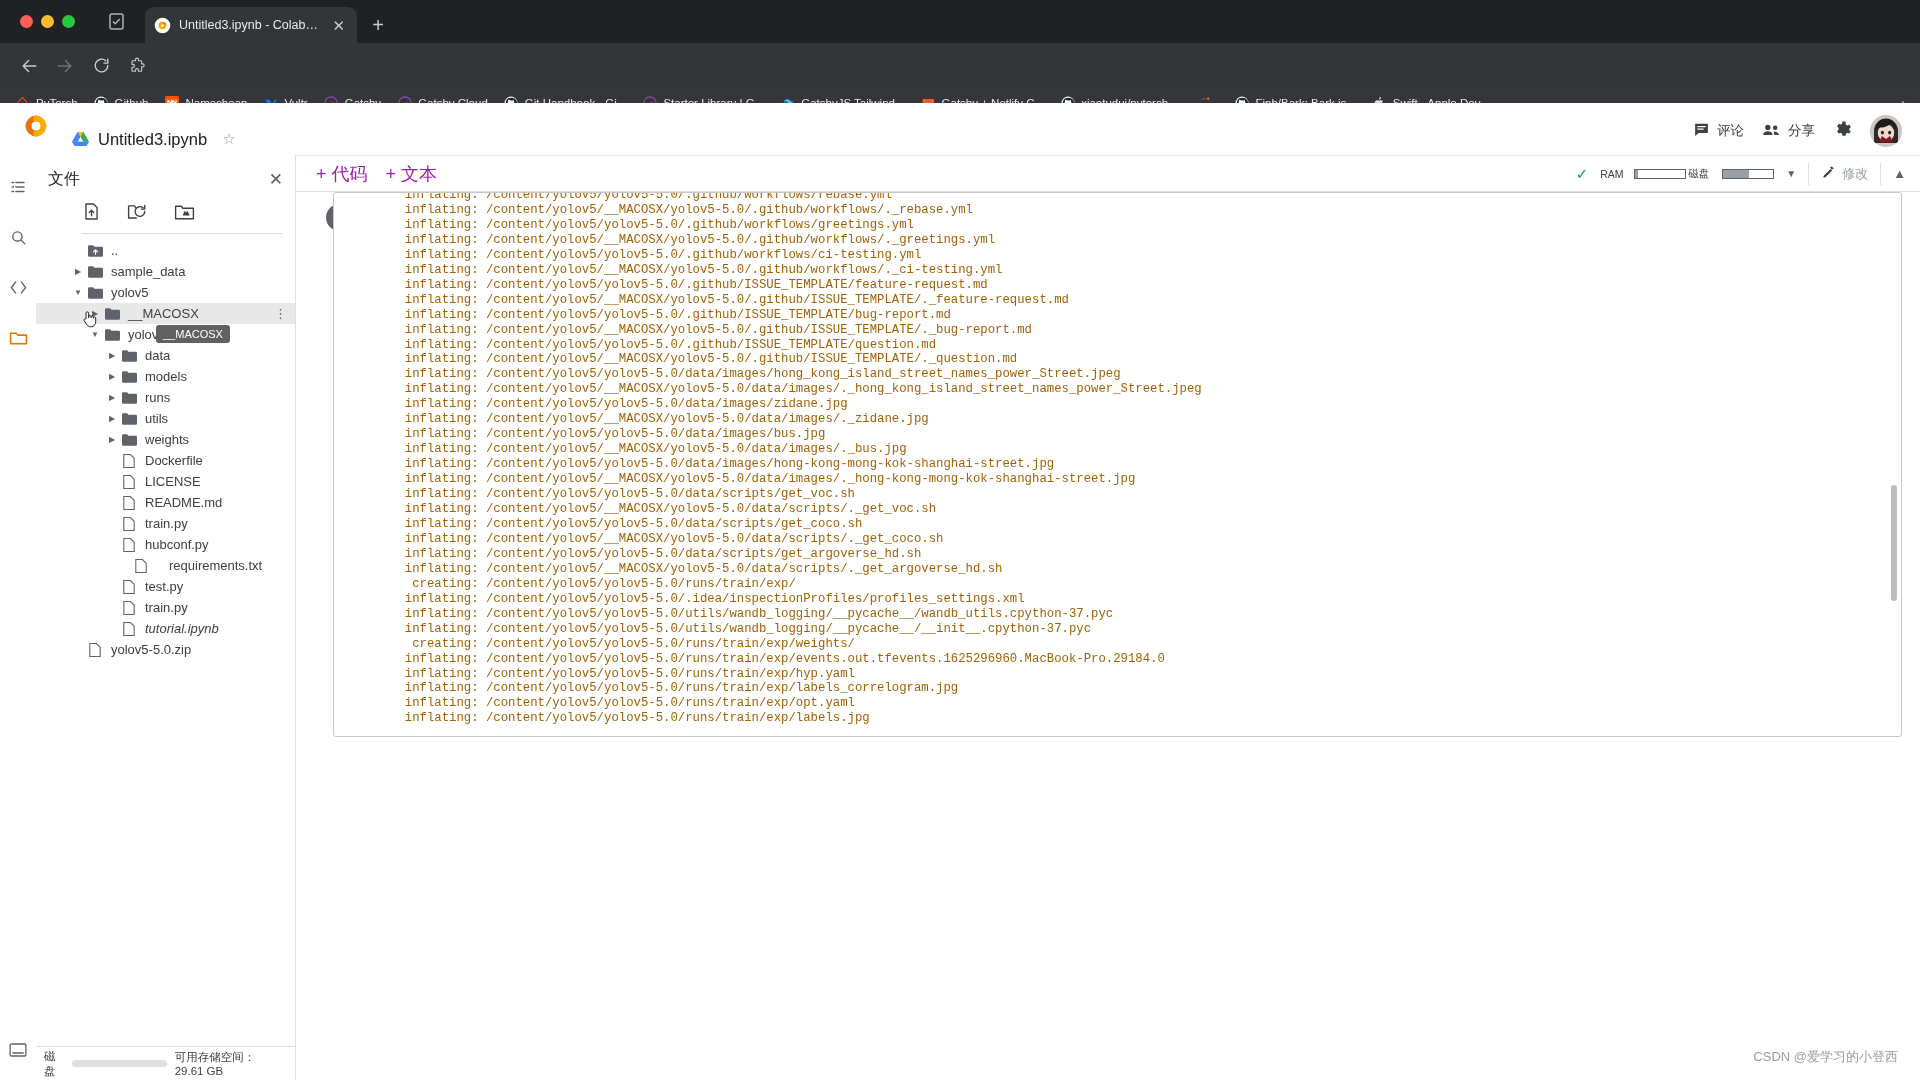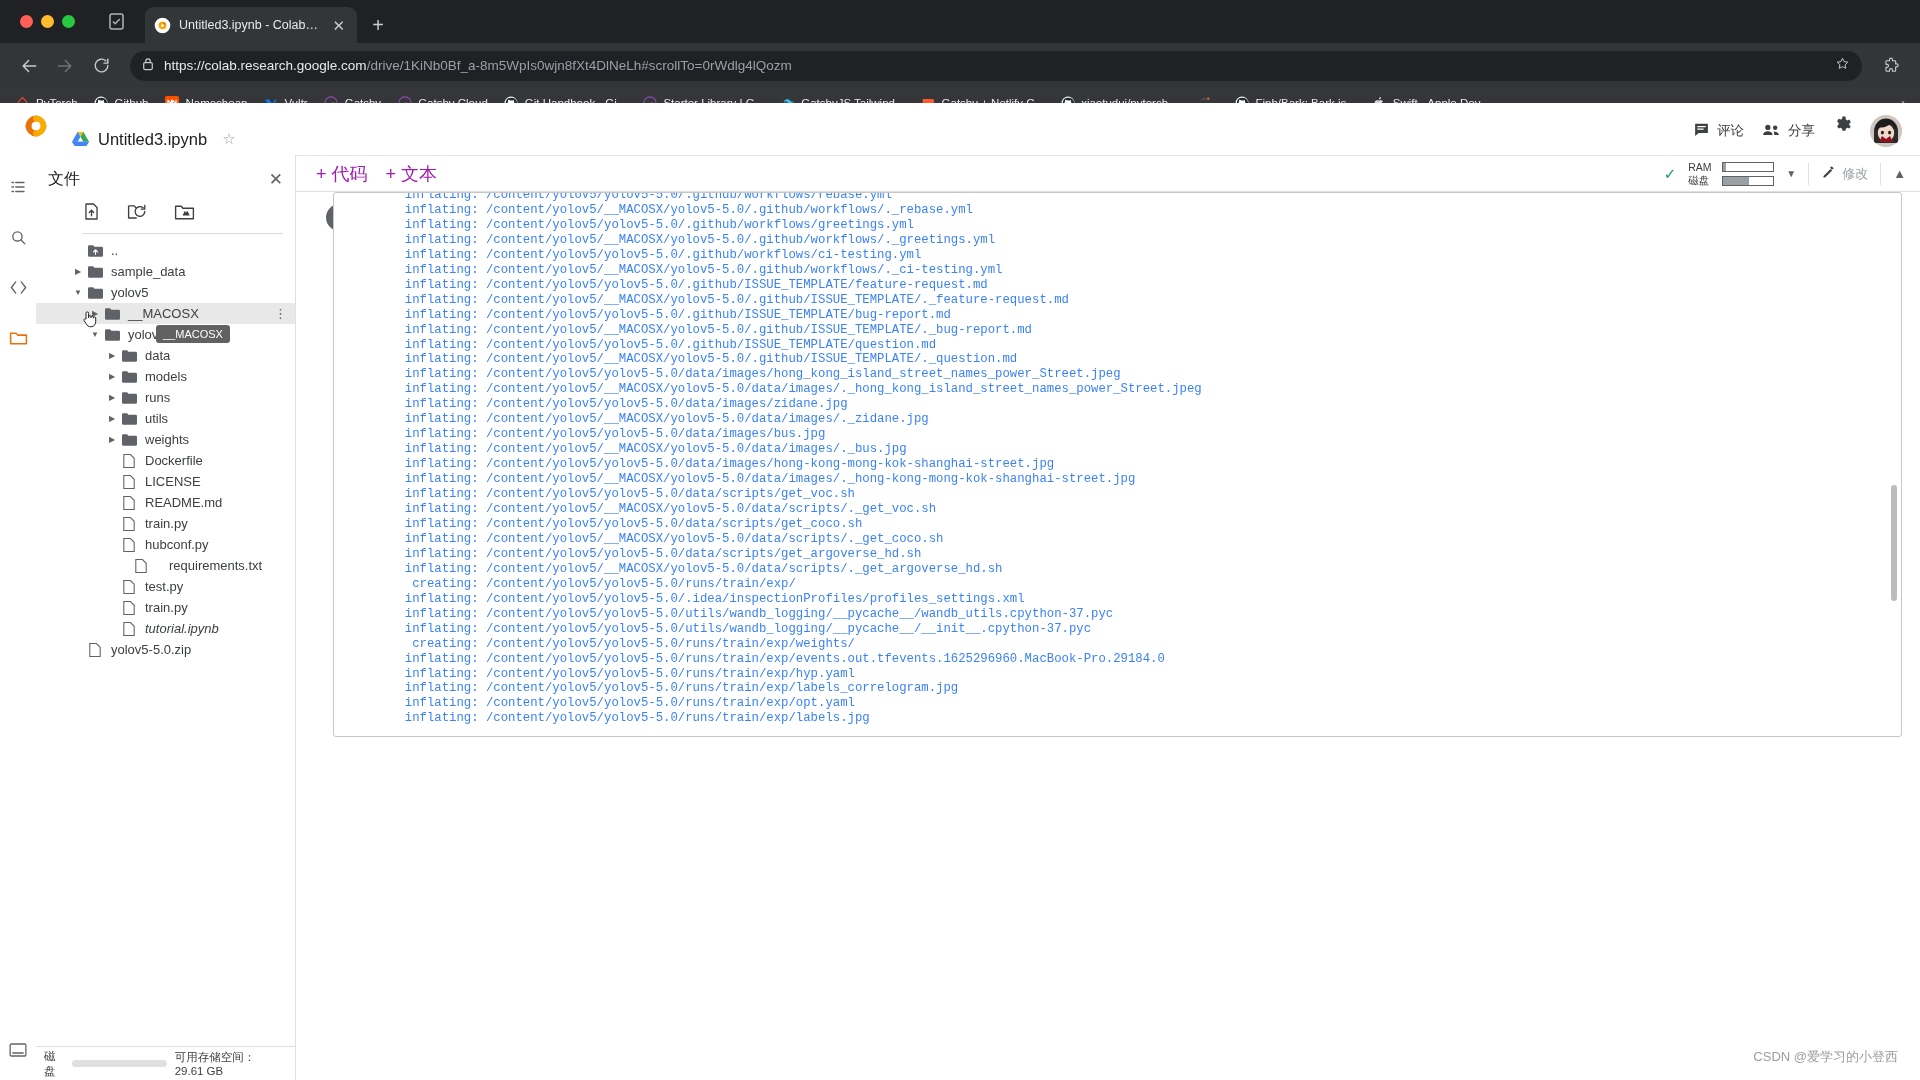--- a/index.html
+++ b/index.html
@@ -90,37 +90,37 @@
   .hdr-left { padding-top: 22px; }
   .nb-title-row { display: flex; align-items: center; gap: 9px; height: 28px; }
   .drive-ico { width: 17px; height: 17px; }
   .nb-title { font-size: 16.5px; color: #202124; font-family: "Liberation Sans", sans-serif; }
   .star { color: #9e9e9e; font-size: 15px; margin-left: 6px; }
   .menubar { display: flex; gap: 17px; align-items: center; height: 24px; padding-top: 2px; }
   .menu-item { font-size: 13px; color: #3c4043; }
   .saved-note { font-size: 12.5px; color: #5f6368; text-decoration: underline; margin-left: 4px; }
 
   .hdr-right {
-    position: absolute; right: 18px; top: 12px; display: flex; gap: 18px;
+    position: absolute; right: 18px; top: 12px; display: flex; align-items: center; gap: 18px;
   }
   .hdr-btn { display: flex; align-items: center; gap: 7px; color: #3c4043; font-size: 13.5px; }
   .avatar {
     width: 32px; height: 32px; border-radius: 50%; overflow: hidden; background: #d9d3cd;
     display: block;
   }
 
   .colab-toolbar {
     height: 37px; border-bottom: 1px solid #e0e0e0; border-top: 1px solid #e8e8e8;
     display: flex; align-items: center; position: relative; background: #fff;
   }
   .ct-left { display: flex; align-items: center; gap: 18px; padding-left: 316px; }
   .ct-btn { font-size: 18px; color: #a21caf; display: flex; align-items: center; gap: 5px; }
   .ct-right { position: absolute; right: 14px; display: flex; align-items: center; gap: 12px; }
   .check { color: #0f9d58; font-size: 15px; font-weight: bold; }
-  .rd-block { display: flex; flex-direction: column; gap: 2px; font-size: 10.5px; color: #3c4043; }
+  .rd-block { display: flex; flex-direction: row; gap: 2px; font-size: 10.5px; color: #3c4043; }
   .rd-row { display: flex; align-items: center; gap: 7px; height: 12px; }
   .rd-label { width: 27px; }
   .rd-bar { width: 52px; height: 10px; border: 1px solid #5f6368; background: #fff; position: relative; }
   .rd-fill { position: absolute; left: 0; top: 0; bottom: 0; background: #9aa0a6; }
   .caret-dn { color: #5f6368; font-size: 10px; }
   .vdiv { width: 1px; height: 22px; background: #e0e0e0; }
   .edit-btn { display: flex; align-items: center; gap: 6px; color: #9aa0a6; font-size: 13px; }
   .chev-up { color: #5f6368; font-size: 13px; }
 
   
@@ -179,21 +179,21 @@
   .run-btn {
     width: 27px; height: 27px; border-radius: 50%; background: #5f6368; color: #fff;
     display: flex; align-items: center; justify-content: center; font-size: 11px;
   }
   .output-box {
     margin-left: 18px; border: 1px solid #c7c7c7; border-radius: 3px;
     height: 545px; overflow: hidden; background: #fff; position: relative; padding: 2px 0 0 0;
   }
   .out-lines {
     font-family: "Liberation Mono", "DejaVu Sans Mono", monospace;
-    font-size: 12.3px; line-height: 14.96px; color: #3b82f6;
+    font-size: 12.3px; line-height: 14.96px; color: #a16207;
     padding: 0 0 0 56px; white-space: pre;
     margin-top: -7px;
   }
   .out-line { height: 14.96px; }
   .scrollbar-v {
     position: absolute; right: 4px; top: 292px; width: 6px; height: 116px;
     background: #bdbdbd; border-radius: 3px;
   }
   .csdn-wm {
     position: absolute; right: 22px; bottom: 14px; color: #9e9e9e; font-size: 13px;
@@ -242,36 +242,20 @@
           <path d="M4 12h15m0 0l-6.5-6.5M19 12l-6.5 6.5" fill="none" stroke="currentColor" stroke-width="1.8" stroke-linecap="round" stroke-linejoin="round"></path>
         </svg>
     </div>
     <div class="navbtn">
       <svg width="19" height="19" viewBox="0 0 24 24">
           <path d="M20 12a8 8 0 1 1-2.6-5.9" fill="none" stroke="currentColor" stroke-width="1.8" stroke-linecap="round"></path>
           <path d="M20 4.2V9h-4.8" fill="none" stroke="currentColor" stroke-width="1.8" stroke-linecap="round" stroke-linejoin="round"></path>
         </svg>
     </div>
 
-    <div class="omnibox">
-      <span>
-        <svg width="12" height="14" viewBox="0 0 14 16">
-            <rect x="2" y="6.5" width="10" height="8" rx="1.4" fill="none" stroke="#c9ccce" stroke-width="1.4"></rect>
-            <path d="M4.4 6.5V4.6a2.6 2.6 0 0 1 5.2 0v1.9" fill="none" stroke="#c9ccce" stroke-width="1.4"></path>
-          </svg>
-      </span>
-      <span class="omni-url"><span class="bright">https://colab.research.google.com</span><span class="dim">/drive/1KiNb0Bf_a-8m5WpIs0wjn8fXt4DlNeLh#scrollTo=0rWdlg4lQozm</span></span>
-      <span class="omni-right">
-        <span>
-          <svg width="15" height="15" viewBox="0 0 24 24">
-              <path d="M12 3.6l2.6 5.4 5.9.8-4.3 4.1 1 5.9-5.2-2.8-5.2 2.8 1-5.9L3.5 9.8l5.9-.8z" fill="none" stroke="#c9ccce" stroke-width="1.5" stroke-linejoin="round"></path>
-            </svg>
-        </span>
-      </span>
-    </div>
     <div class="navbtn">
       <svg width="18" height="18" viewBox="0 0 24 24">
           <path d="M10 3.5a2 2 0 0 1 4 0V5h3.2a1 1 0 0 1 1 1v3.2h1.3a2 2 0 0 1 0 4h-1.3V18a1 1 0 0 1-1 1H14v-1.5a2 2 0 1 0-4 0V19H6.3a1 1 0 0 1-1-1v-4.2h1.4a2 2 0 0 0 0-4H5.3V6a1 1 0 0 1 1-1H10z" fill="none" stroke="currentColor" stroke-width="1.5" stroke-linejoin="round"></path>
         </svg>
     </div>
   </div>
 
   <div class="bookmarks">
     <div class="bm">
       <span class="bm-ico">

